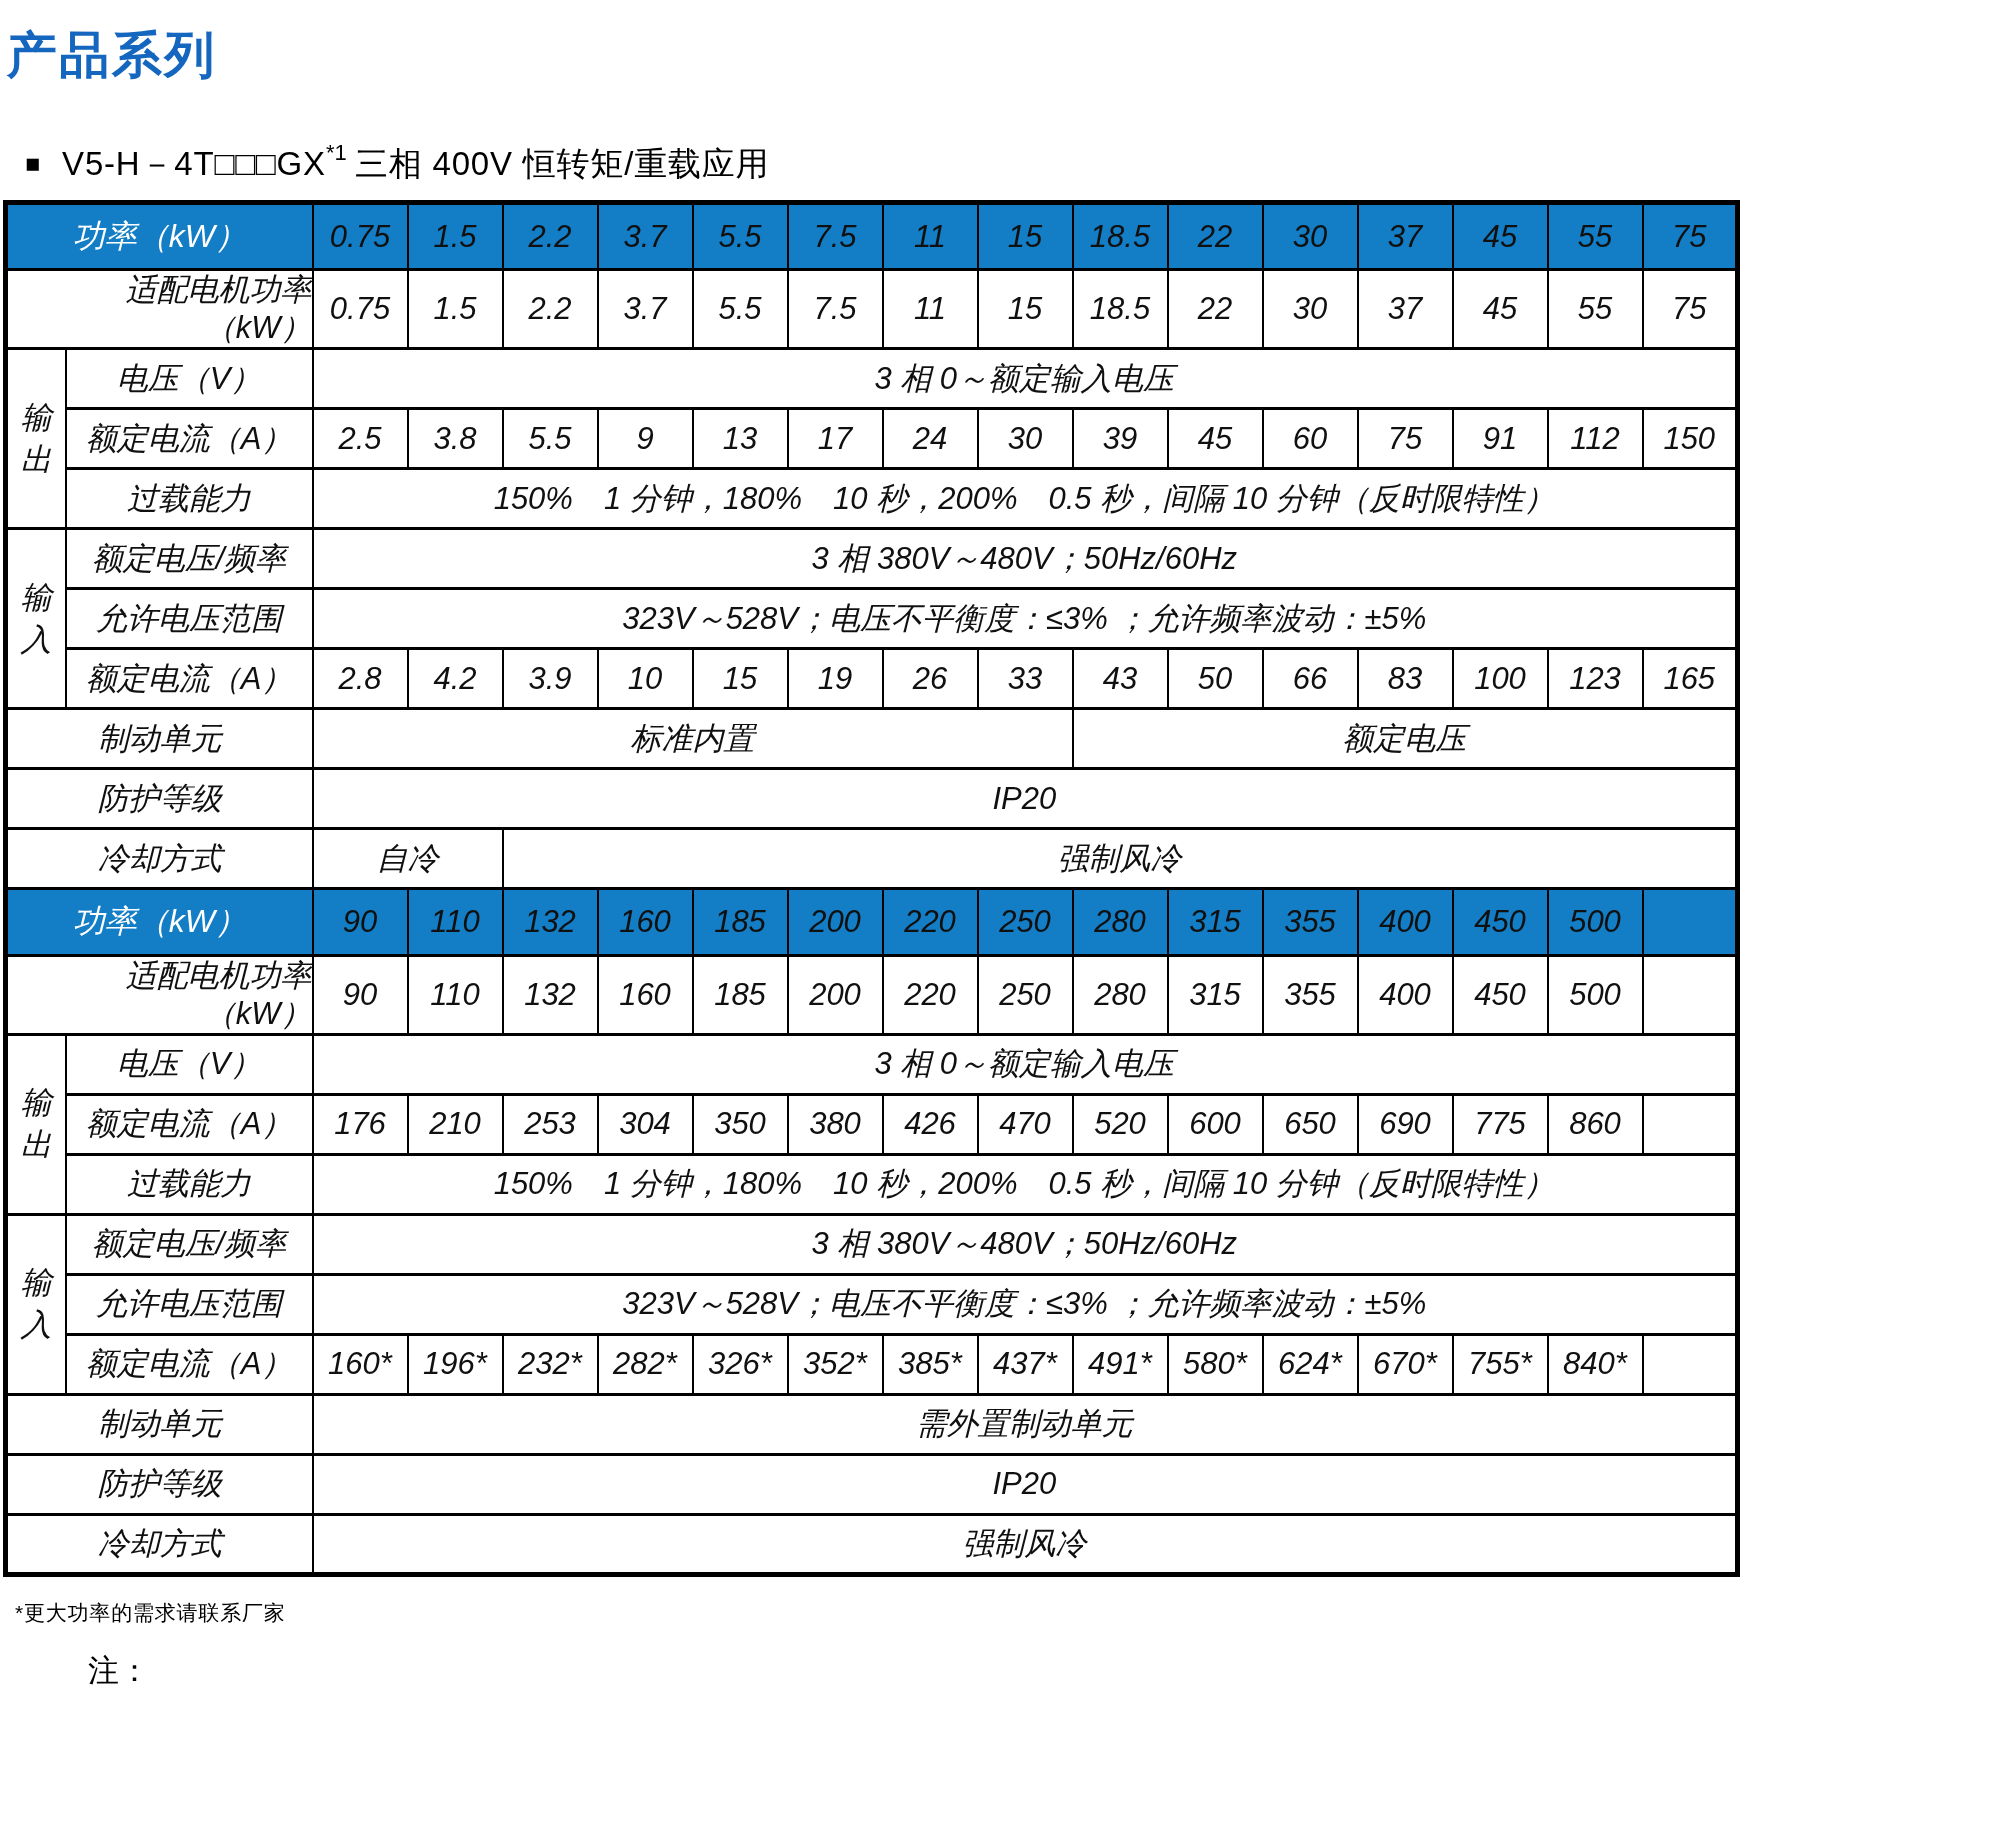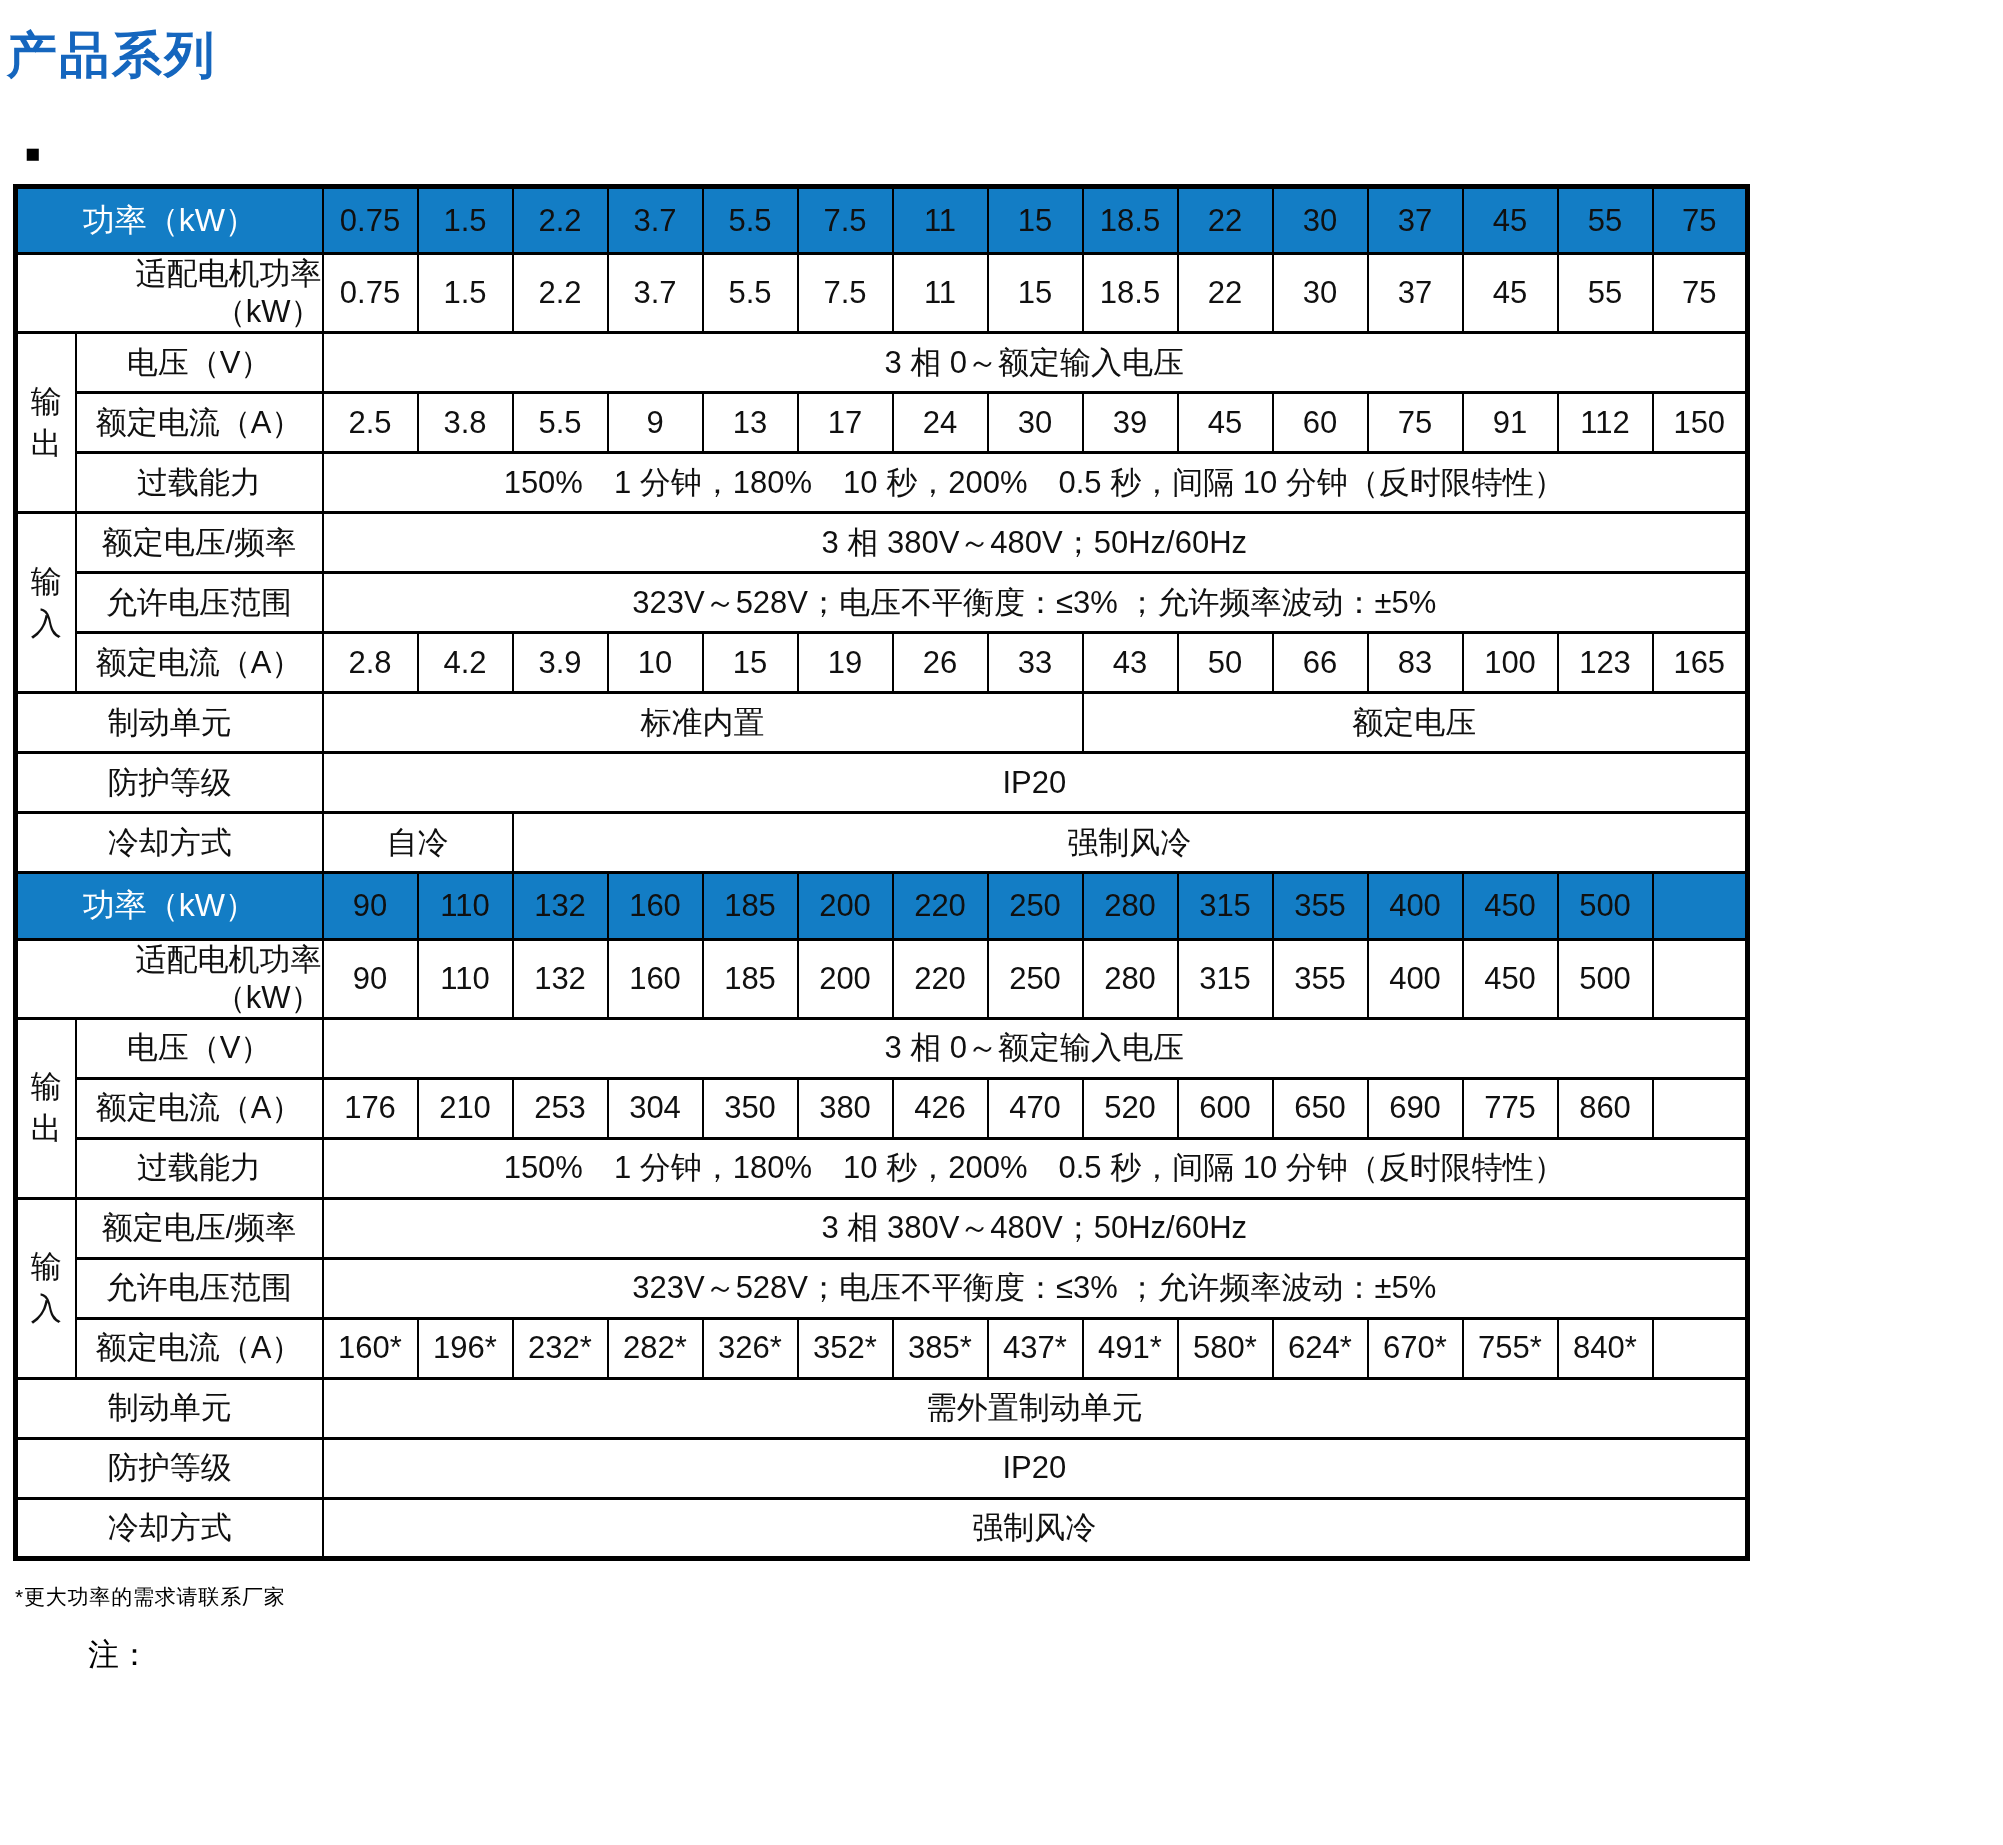--- a/index.html
+++ b/index.html
@@ -20,22 +20,23 @@
     font-size:33px; color:#000;
     display:flex; align-items:baseline; gap:22px; white-space:nowrap;
   }
   .bullet-sq { font-size:25px; transform:translateY(-3.3px); }
   .model { letter-spacing:0.8px; }
   .model sup { font-size:22px; position:relative; top:-3.3px; letter-spacing:0; }
   .app-text { margin-left:8.3px; }
 
   table.spec {
     border-collapse:collapse; table-layout:fixed;
-    margin-left:13px; width:1735px;
+    margin-left:3px; width:1735px;
     border:5.8px solid #000;
+    font-style:italic;
   }
   .c-group { width:60px; }
   .c-label { width:247px; }
   .c-d     { width:95px; }
   table.spec th, table.spec td {
     border:2.5px solid #000;
     border-top-width:3.3px; border-bottom-width:3.3px;
     padding:0; text-align:center; vertical-align:middle;
     font-weight:400; font-size:31px; color:#101010;
     overflow:hidden;
@@ -57,20 +58,21 @@
   .notes .note-head { margin-bottom:22px; }
   .notes .note-item { margin:0 0 22.5px 21px; letter-spacing:0.8px; }
 </style>
 </head>
 <body>
 
 <h1 class="title">产品系列</h1>
 
 <div class="bullet-line">
   <span class="bullet-sq">■</span>
+  <span class="model"><span>V5-H－4T□□□GX</span><sup>*1</sup><span class="app-text">三相 400V 恒转矩/重载应用</span></span>
 </div>
 
 <table class="spec">
   <colgroup>
     <col class="c-group">
       <col class="c-label">
     <col class="c-d">
       <col class="c-d">
       <col class="c-d">
       <col class="c-d">

